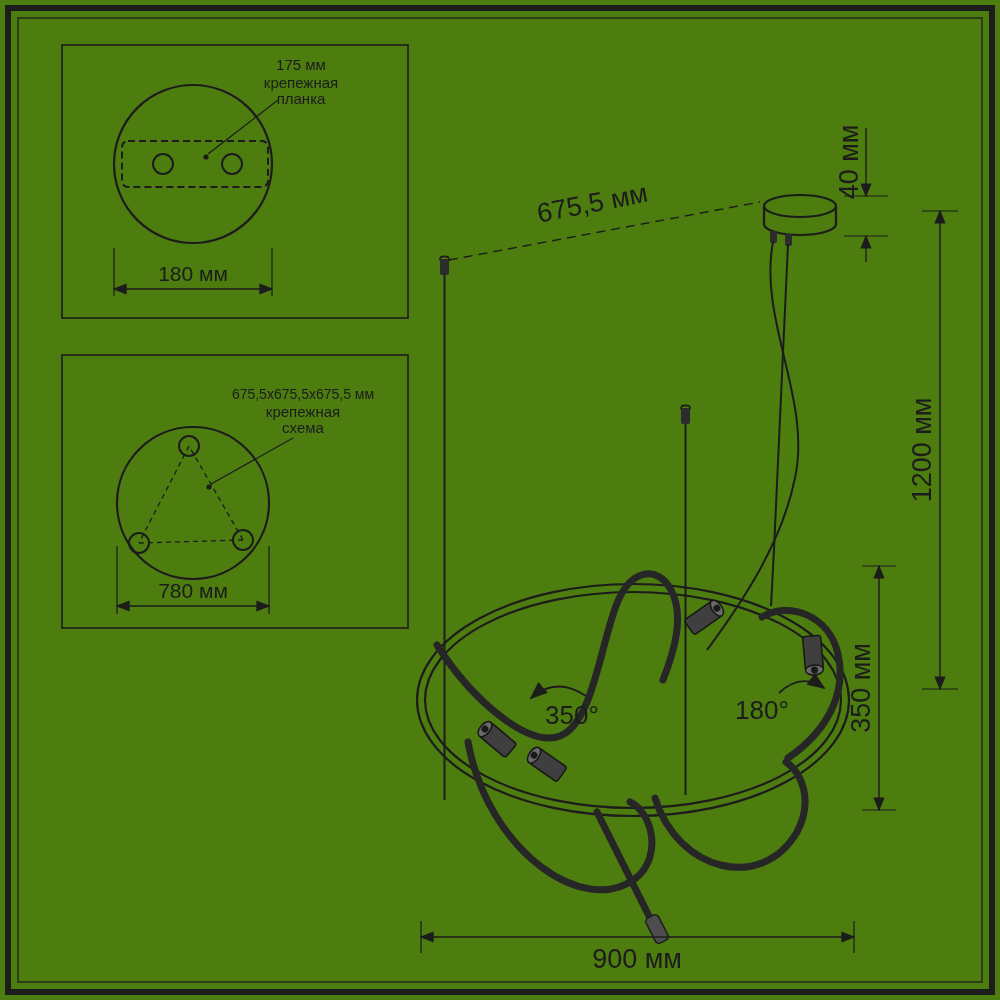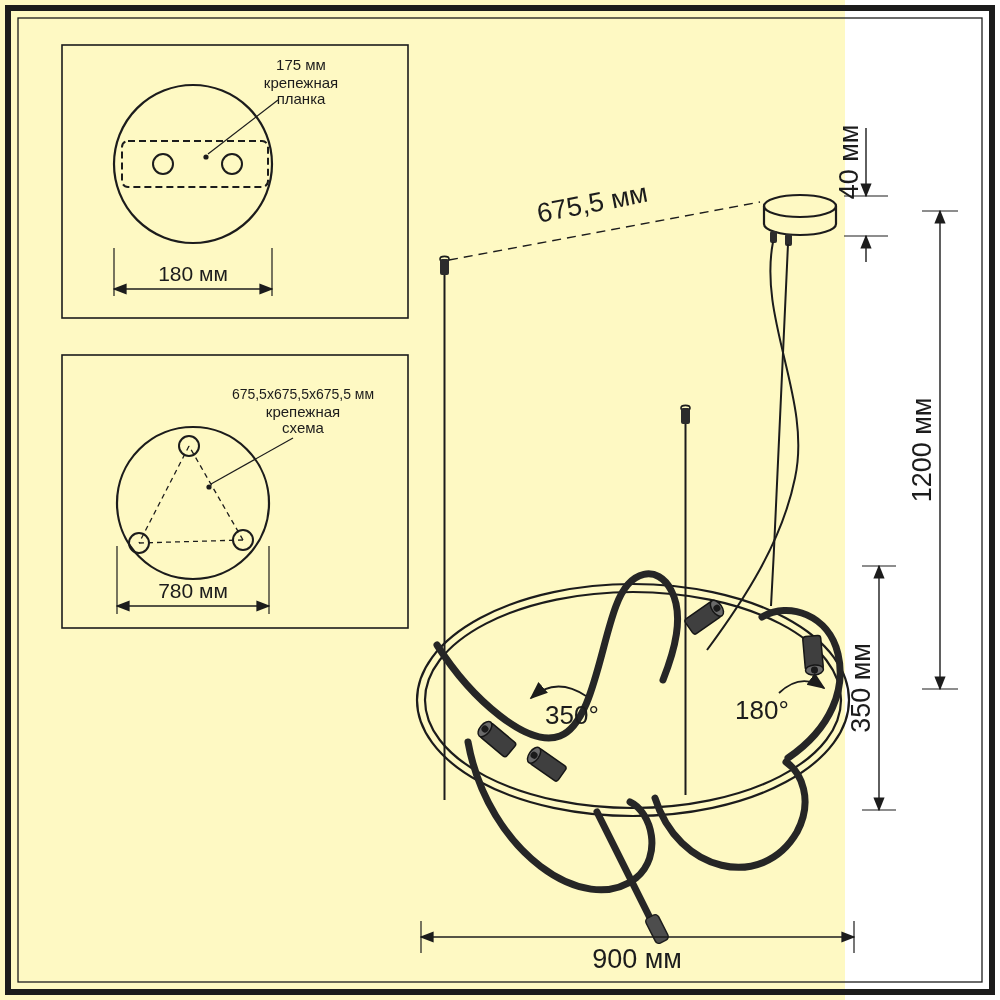--- a/index.html
+++ b/index.html
@@ -1,16 +1,16 @@
 <!DOCTYPE html>
 <html><head>
 <meta charset="utf-8">
 <style>
   html,body{margin:0;padding:0;background:#fff;}
-  .page{position:relative;width:845px;height:1000px;background:#fef9c3;font-family:"Liberation Sans",sans-serif;}
+  .page{position:relative;width:1000px;height:1000px;background:#4d7c0f;font-family:"Liberation Sans",sans-serif;}
   svg{position:absolute;left:0;top:0;}
   text{fill:#1c1c1c;font-family:"Liberation Sans",sans-serif;}
   .dim-big{font-size:27px;}
   .dim-mid{font-size:21px;}
   .angle{font-size:26px;}
   .caption{font-size:15px;}
   .caption-sm{font-size:14px;}
   .ln{stroke:#1c1c1c;fill:none;}
 </style>
 </head>

